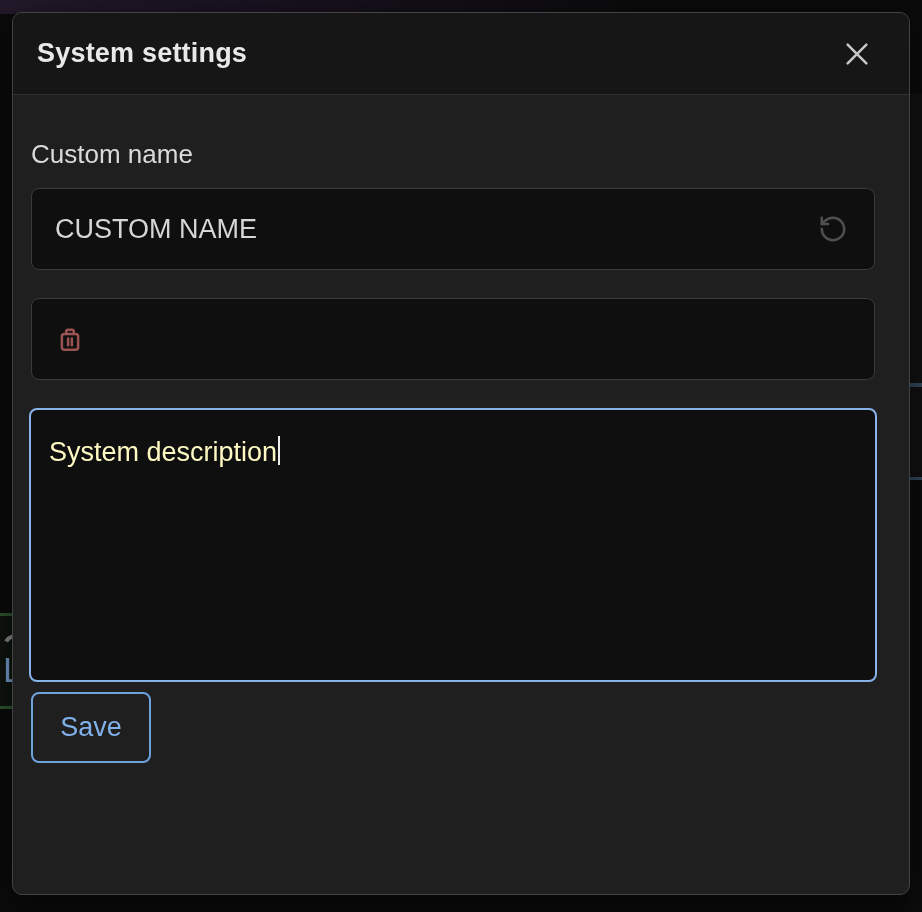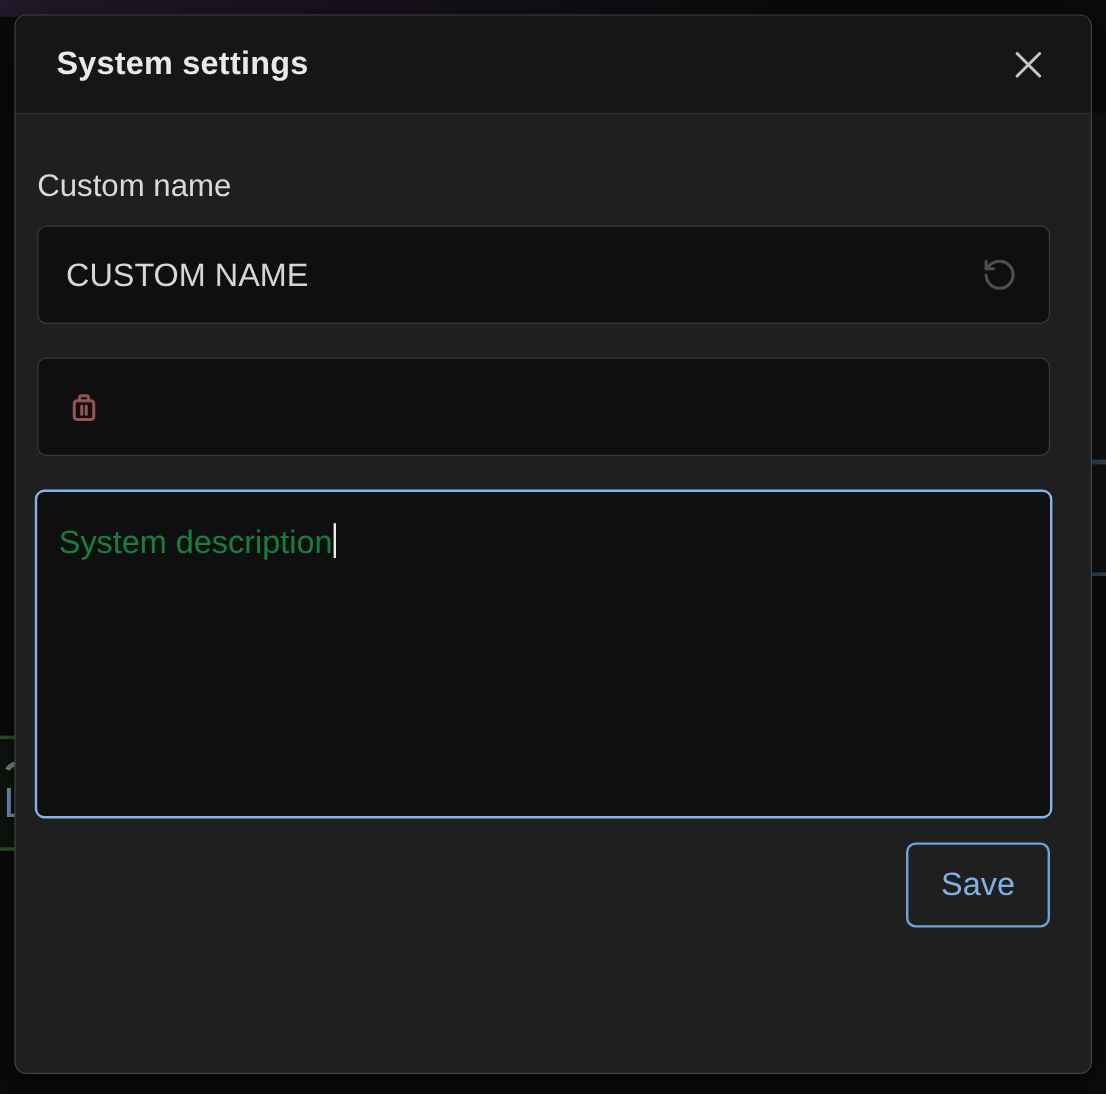--- a/index.html
+++ b/index.html
@@ -35,21 +35,21 @@
   .bg-right-dark{position:absolute;right:0;top:480px;bottom:0;width:12px;background:#0c0c0c;z-index:0;}
 
   
   .modal{
     position:absolute;left:12px;top:12px;width:898px;height:883px;box-sizing:border-box;
     background:#1f1f1f;border:1px solid #434343;border-radius:10px;overflow:hidden;z-index:2;
     box-shadow:0 8px 40px rgba(0,0,0,.6);
   }
   .modal-header{
     height:82px;box-sizing:border-box;background:#161616;border-bottom:1px solid #303030;
-    display:flex;align-items:center;justify-content:space-between;padding:0 30px 0 34px;
+    display:flex;align-items:center;justify-content:space-between;padding:0 30px 0 24px;
   }
   .modal-title{font-size:27px;font-weight:bold;color:#e9e9e9;letter-spacing:.2px;}
   .close-btn{
     width:44px;height:44px;display:flex;align-items:center;justify-content:center;
     background:none;border:none;padding:0;cursor:pointer;
   }
   .modal-body{padding:44px 34px 0 18px;box-sizing:border-box;}
 
   .field-label{font-size:26px;color:#dadada;margin-bottom:18px;}
   .input-row{
@@ -62,29 +62,29 @@
     font-family:inherit;font-size:27px;color:#d6d6d6;min-width:0;
   }
   .icon-btn{
     width:34px;height:34px;display:flex;align-items:center;justify-content:center;
     background:none;border:none;padding:0;cursor:pointer;flex:0 0 auto;
   }
 
   .textarea-box{
     width:calc(100% + 4px);margin-left:-2px;height:274px;box-sizing:border-box;
     background:#0f0f0f;border:2px solid #88b3e9;border-radius:8px;
-    padding:26px 20px 0 18px;margin-bottom:20px;
-    font-size:27px;color:#15803d;line-height:1.25;cursor:text;
+    padding:26px 20px 0 18px;margin-bottom:10px;
+    font-size:27px;color:#fef9c3;line-height:1.25;cursor:text;
   }
   .caret{
     display:inline-block;width:2px;height:29px;background:#ededed;
     vertical-align:-4px;margin-left:1px;
   }
 
-  .modal-footer{display:flex;justify-content:flex-end;}
+  .modal-footer{display:flex;justify-content:flex-start;}
   .save-btn{
     width:120px;height:71px;box-sizing:border-box;
     background:transparent;border:2px solid #6da2dd;border-radius:8px;
     color:#80b1ea;font-family:inherit;font-size:27px;cursor:pointer;
     display:flex;align-items:center;justify-content:center;
   }
 </style>
 </head>
 <body>
 

